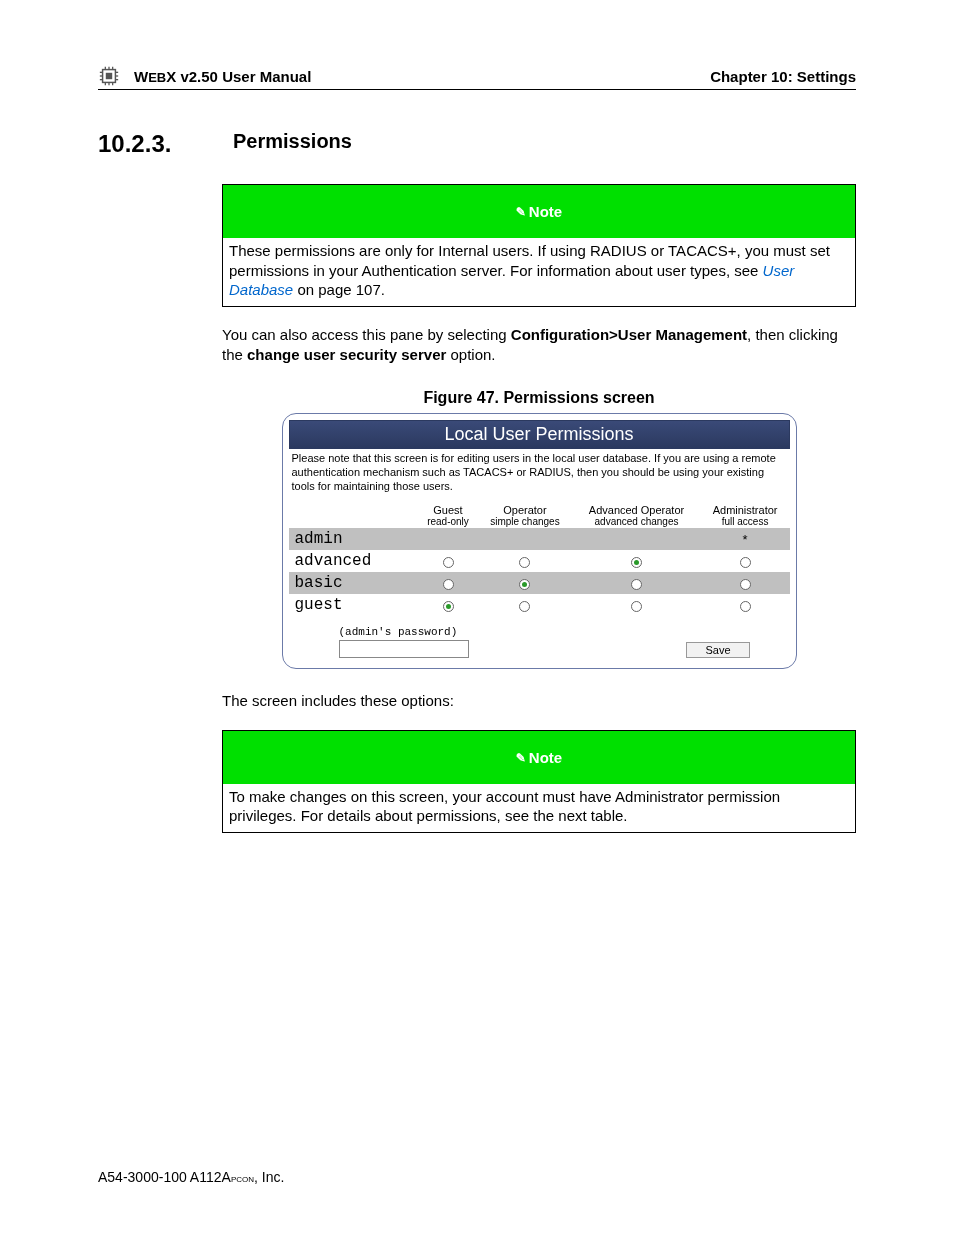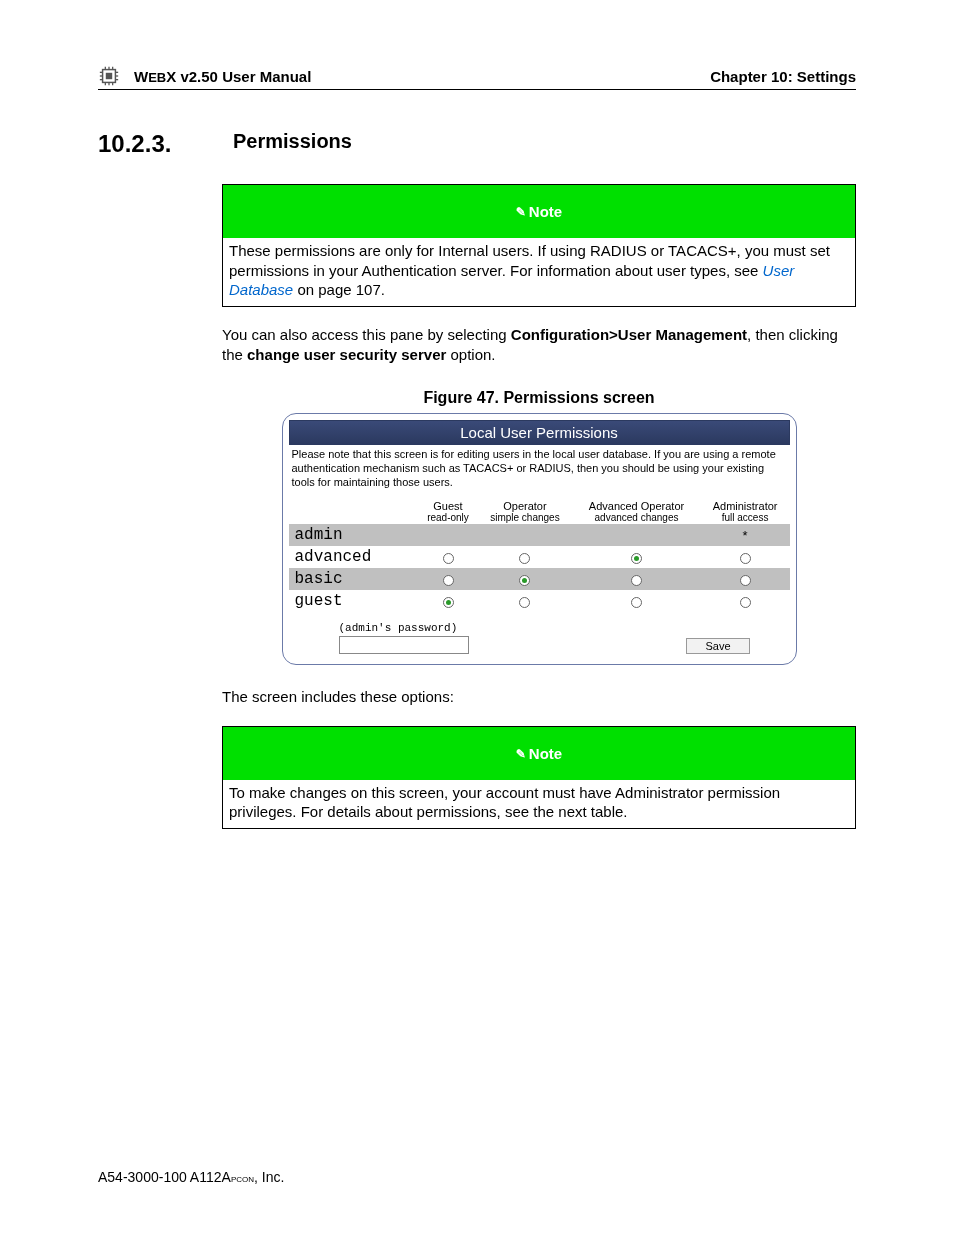--- a/index.html
+++ b/index.html
@@ -55,21 +55,21 @@
     border: 1px solid #6b7aa8;
     border-radius: 14px;
     padding: 6px 6px 10px 6px;
     font-family: Verdana, Arial, sans-serif;
     font-size: 11px;
   }
   .ss-title {
     background: linear-gradient(#3a4a78,#2b395f);
     color: #fff;
     text-align:center;
-    font-size: 15px;
+    font-size: 18px;
     padding: 3px 0;
     border: 1px solid #2b395f;
   }
   .ss-note {
     font-size: 11px;
     padding: 3px 3px 10px 3px;
     line-height: 1.25;
   }
   .perm-table { width: 100%; border-collapse: collapse; font-size: 11px; }
   .perm-table th { font-weight: normal; padding: 1px 2px; text-align:center;}

